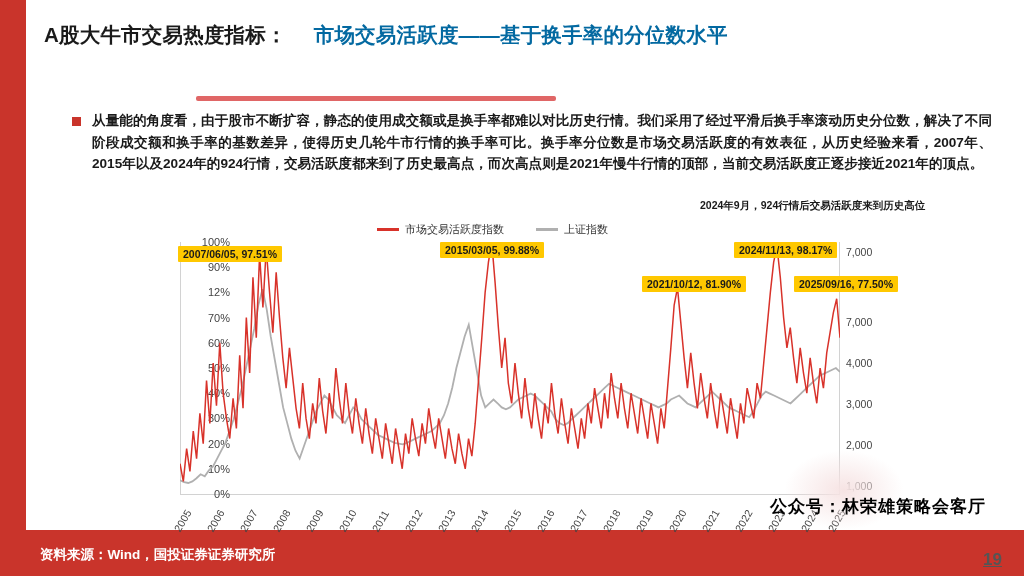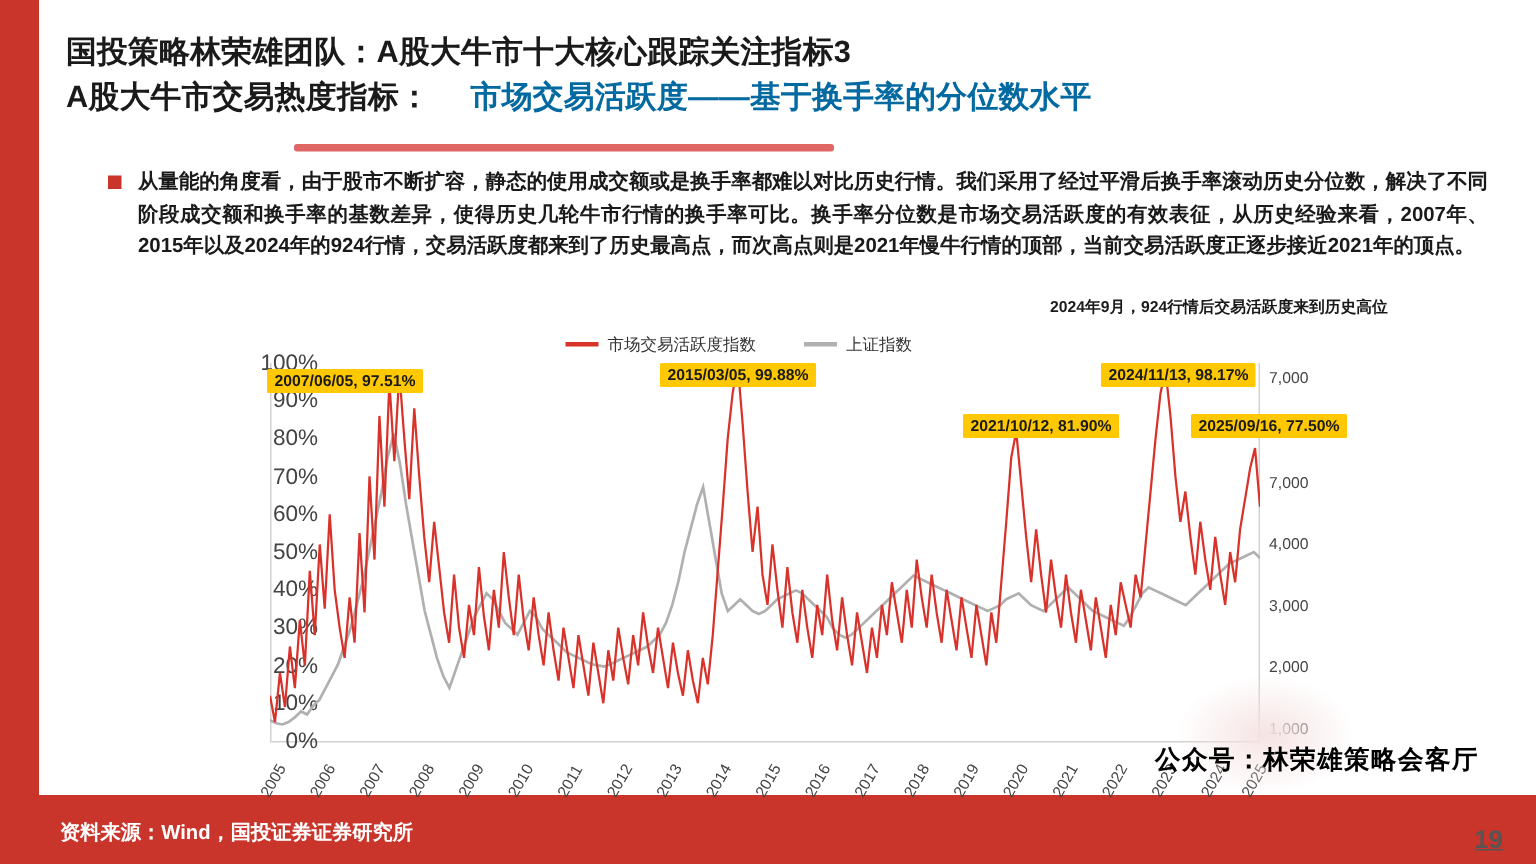--- a/index.html
+++ b/index.html
@@ -29,21 +29,21 @@
     position:absolute;left:92px;top:110px;width:900px;
     font-size:13.6px;line-height:21.5px;color:#1a1a1a;font-weight:bold;
     text-align:justify;
   }
   
   .chart-wrap{position:absolute;left:122px;top:196px;width:790px;height:330px;}
   .plot{position:absolute;left:58px;top:46px;width:660px;height:252px;}
   .axis-left{position:absolute;left:58px;top:46px;width:1px;height:252px;background:#d2d2d2;}
   .axis-right{position:absolute;left:717px;top:46px;width:1px;height:252px;background:#d2d2d2;}
   .axis-bottom{position:absolute;left:58px;top:298px;width:660px;height:1px;background:#d2d2d2;}
-  .ytick{position:absolute;right:700px;font-size:15px;color:#444;transform:translateY(-50%);white-space:nowrap;}
+  .ytick{position:absolute;right:682px;font-size:11px;color:#444;transform:translateY(-50%);white-space:nowrap;}
   .ytickR{position:absolute;left:724px;font-size:10.5px;color:#444;transform:translateY(-50%);white-space:nowrap;}
   .xtick{position:absolute;top:302px;font-size:10.5px;color:#444;
     transform-origin:left top;transform:rotate(-60deg) translate(-32px,4px);white-space:nowrap;}
   .legend{position:absolute;top:26px;left:255px;display:flex;gap:32px;align-items:flex-start;font-size:11px;color:#333;}
   .legend .sw{display:inline-block;width:22px;height:3px;vertical-align:middle;margin-right:6px;}
   .legend .sw.red{background:#d8322a;}
   .legend .sw.gray{background:#b0b0b0;}
   .legend span.lbl{vertical-align:middle;}
   .lab{
     position:absolute;background:#ffc800;color:#1a1a1a;font-size:10.5px;font-weight:bold;
@@ -65,21 +65,20 @@
   }
   svg{display:block;}
 </style>
 </head>
 <body>
 
 <div class="rail"></div>
 <div class="rail-bottom"></div>
 
 <div class="title-block">
-  <div class="title-line">国投策略林荣雄团队：A股大牛市十大核心跟踪关注指标3</div>
   <div class="title-line title-line2">
     <span>A股大牛市交易热度指标：</span><span class="accent">市场交易活跃度——基于换手率的分位数水平</span>
   </div>
 </div>
 <div class="title-underline"></div>
 
 <div class="bullet"></div>
 <div class="para">从量能的角度看，由于股市不断扩容，静态的使用成交额或是换手率都难以对比历史行情。我们采用了经过平滑后换手率滚动历史分位数，解决了不同阶段成交额和换手率的基数差异，使得历史几轮牛市行情的换手率可比。换手率分位数是市场交易活跃度的有效表征，从历史经验来看，2007年、2015年以及2024年的924行情，交易活跃度都来到了历史最高点，而次高点则是2021年慢牛行情的顶部，当前交易活跃度正逐步接近2021年的顶点。</div>
 
 <div class="chart-wrap">
@@ -98,21 +97,21 @@
   <div class="axis-bottom"></div>
 
   <div class="ytick" style="top:298px">0%</div>
   <div class="ytick" style="top:272.8px">10%</div>
   <div class="ytick" style="top:247.6px">20%</div>
   <div class="ytick" style="top:222.4px">30%</div>
   <div class="ytick" style="top:197.2px">40%</div>
   <div class="ytick" style="top:172px">50%</div>
   <div class="ytick" style="top:146.8px">60%</div>
   <div class="ytick" style="top:121.6px">70%</div>
-  <div class="ytick" style="top:96.4px">80%</div>
+  <div class="ytick" style="top:96.4px">12%</div>
   <div class="ytick" style="top:71.2px">90%</div>
   <div class="ytick" style="top:46px">100%</div>
 
   <div class="ytickR" style="top:290px">1,000</div>
   <div class="ytickR" style="top:249px">2,000</div>
   <div class="ytickR" style="top:208px">3,000</div>
   <div class="ytickR" style="top:167px">4,000</div>
   <div class="ytickR" style="top:126px">7,000</div>
   <div class="ytickR" style="top:85px">6,000</div>
   <div class="ytickR" style="top:56px">7,000</div>

